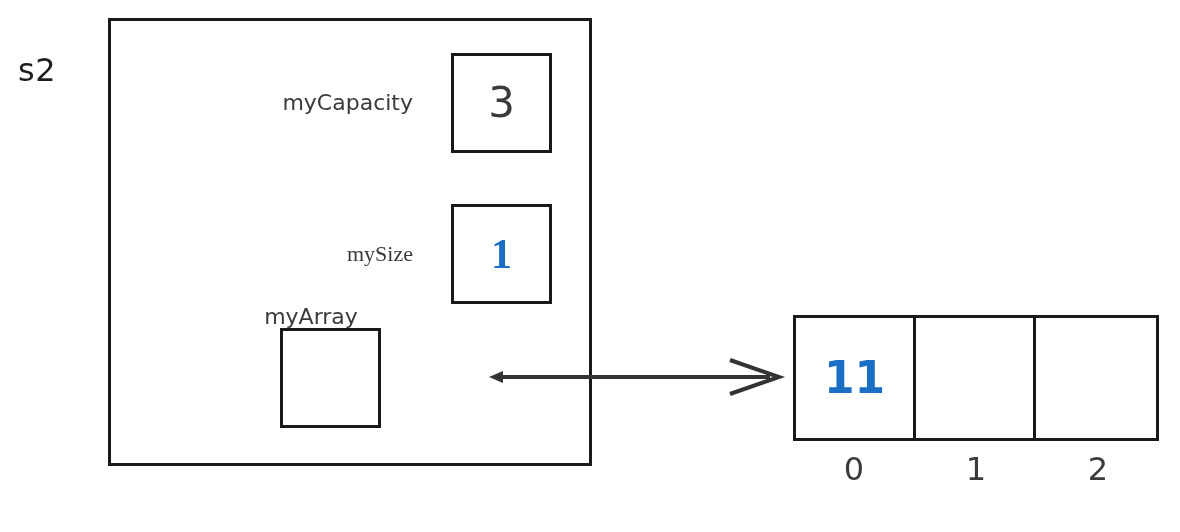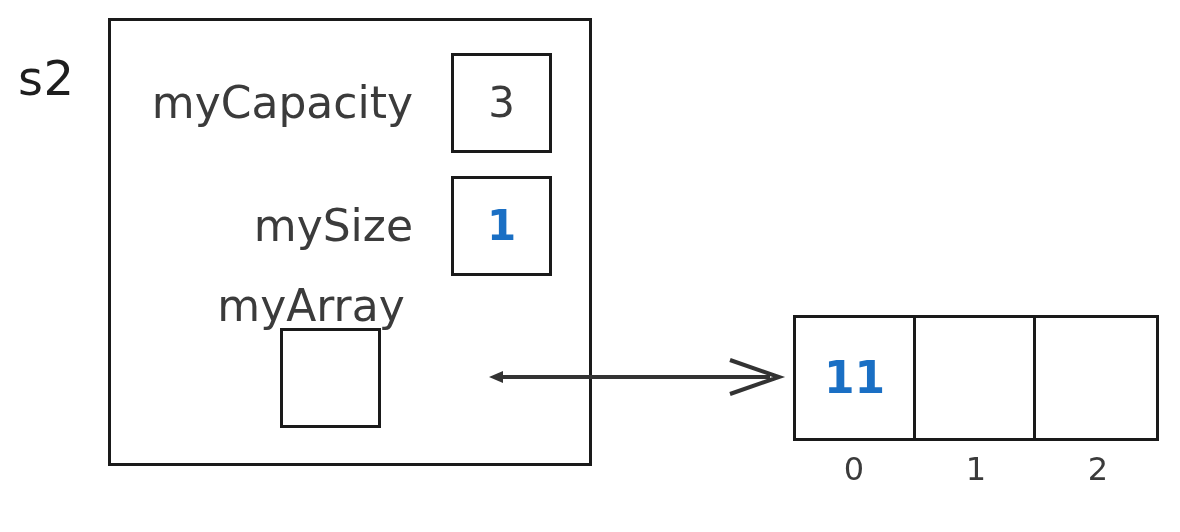--- a/index.html
+++ b/index.html
@@ -21,21 +21,21 @@
     width: 1180px;
     height: 532px;
   }
 
   
   .obj-label {
     position: absolute;
     left: 18px;
     top: 54px;
     width: 80px;
-    font-size: 48px;
+    font-size: 32px;
     color: #1e1e1e;
     letter-spacing: 0.5px;
     line-height: 1;
   }
 
   
   .obj-box {
     position: absolute;
     left: 108px;
     top: 18px;
@@ -49,25 +49,25 @@
   .field-row {
     position: absolute;
     left: 108px;
     width: 444px;
     height: 100px;
     display: flex;
     align-items: center;
     justify-content: flex-end;
   }
   .field-row.r0 { top: 53px; }
-  .field-row.r1 { top: 176px; }
+  .field-row.r1 { top: 204px; font-family: Liberation Serif, serif; }
   .field-row.r2 { top: 328px; flex-direction: column; }
 
   .field-label {
-    font-size: 44px;
+    font-size: 22px;
     color: #3b3b3b;
     text-align: right;
     padding-right: 38px;
     white-space: nowrap;
     line-height: 1;
   }
 
   .field-box {
     width: 101px;
     height: 100px;

